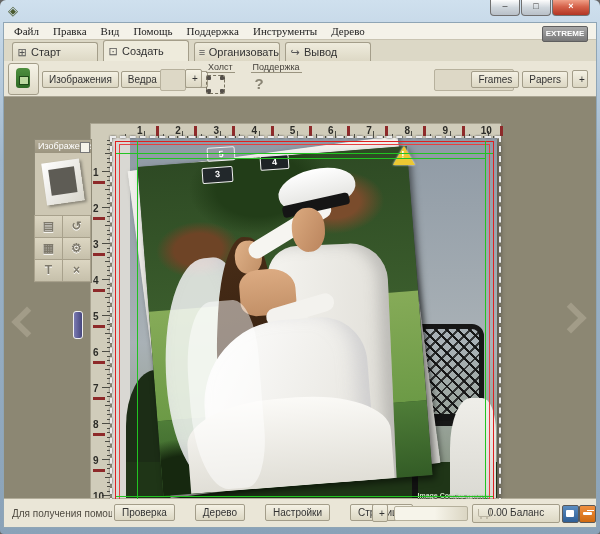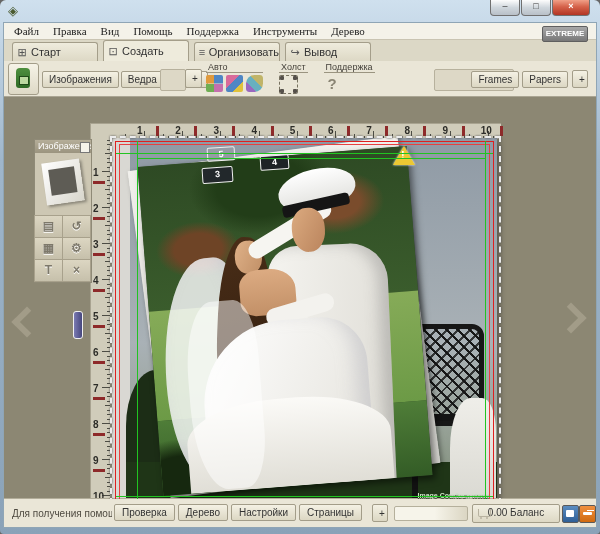--- a/index.html
+++ b/index.html
@@ -162,21 +162,21 @@
       color:#7d786a;font-size:12px;font-weight:bold;text-align:center;line-height:20px;cursor:pointer;text-shadow:0 1px 0 #fff;}
   .print-tool::before{content:"▤";}
   .undo-tool::before{content:"↺";}
   .layout-tool::before{content:"▦";}
   .wrench-tool::before{content:"⚙";}
   .text-tool::before{content:"T";}
   .cut-tool::before{content:"×";}
   
   .statusbar{position:absolute;left:0;right:0;bottom:0;height:28px;background:#eae6d7;border-top:1px solid #b2ad9a;}
   .shelp{position:absolute;left:8px;top:9px;width:100px;font-size:10px;color:#4e4a40;white-space:nowrap;overflow:hidden;}
-  .sbtns{position:absolute;left:110px;top:5px;display:flex;gap:3px;}
+  .sbtns{position:absolute;left:110px;top:5px;display:flex;gap:20px;}
   .sbtn{height:17px;border:1px solid #a39d89;border-radius:2px;background:linear-gradient(180deg,#f4f1e4,#dcd7c3);
       font-size:10px;color:#333;padding:0 7px;line-height:15px;cursor:pointer;}
   .splus{position:absolute;left:368px;top:5px;width:16px;height:18px;}
   .sslider{position:absolute;left:390px;top:7px;width:72px;height:13px;border:1px solid #b5b09c;border-radius:2px;
       background:linear-gradient(90deg,#f6f4ea 55%,#dbd6c3);cursor:pointer;}
   .sbalance{position:absolute;left:468px;top:5px;width:86px;height:17px;border:1px solid #a39d89;border-radius:2px;
       background:linear-gradient(180deg,#f2efe2,#ddd8c4);font-size:10px;color:#333;text-align:center;line-height:16px;cursor:pointer;}
   .cart{position:absolute;left:5px;top:4px;width:11px;height:7px;border:1px solid #b8b2a0;border-top:none;border-radius:0 0 2px 2px;}
   .cart::after{content:"";position:absolute;left:1px;bottom:-3px;width:2px;height:2px;background:#b8b2a0;box-shadow:6px 0 0 #b8b2a0;border-radius:50%;}
   .sq-btn{position:absolute;top:6px;width:15px;height:16px;border-radius:2px;border:1px solid #5a5a5a;cursor:pointer;}
@@ -234,28 +234,20 @@
         <div class="dpi-tag"></div>
       </div>
       <div class="tb-left">
           <button class="tbbtn">Изображения</button>
           <button class="tbbtn">Ведра</button>
           <button class="tbbtn">Поиск</button>
         </div>
       <div class="recess" style="left:156px;width:24px;"></div>
       <button class="tbbtn tb-plusL">+</button>
       <div class="tgroups">
-          <div class="tgroup">
-            <div class="tglabel">Авто</div>
-            <div class="ticons">
-              <div class="tbicon auto-collage-icon"></div>
-              <div class="tbicon auto-shuffle-icon"></div>
-              <div class="tbicon auto-spread-icon"></div>
-            </div>
-          </div>
           <div class="tgroup">
             <div class="tglabel">Холст</div>
             <div class="ticons">
               <div class="tbicon canvas-select-icon"></div>
             </div>
           </div>
           <div class="tgroup">
             <div class="tglabel">Поддержка</div>
             <div class="ticons">
               <div class="tbicon help-icon"></div>

